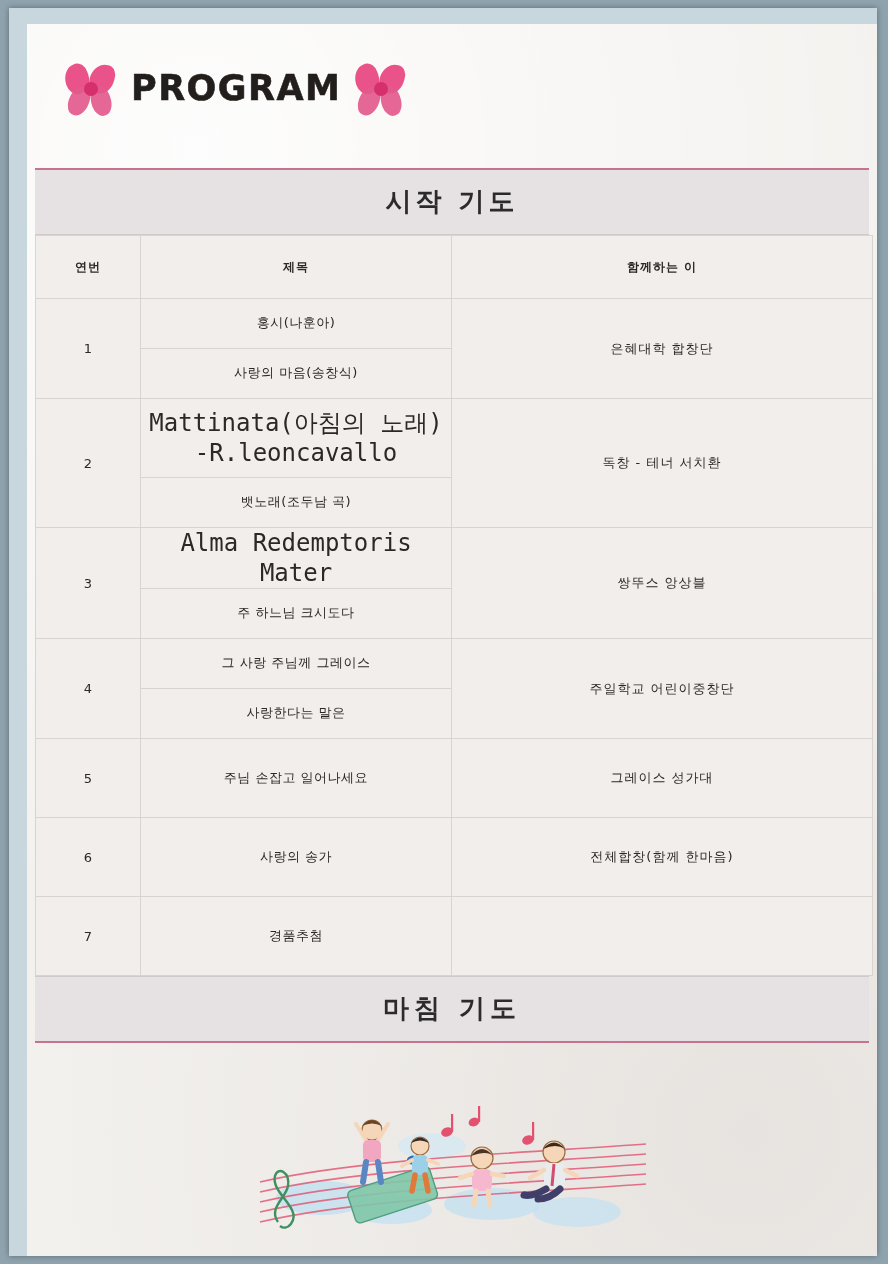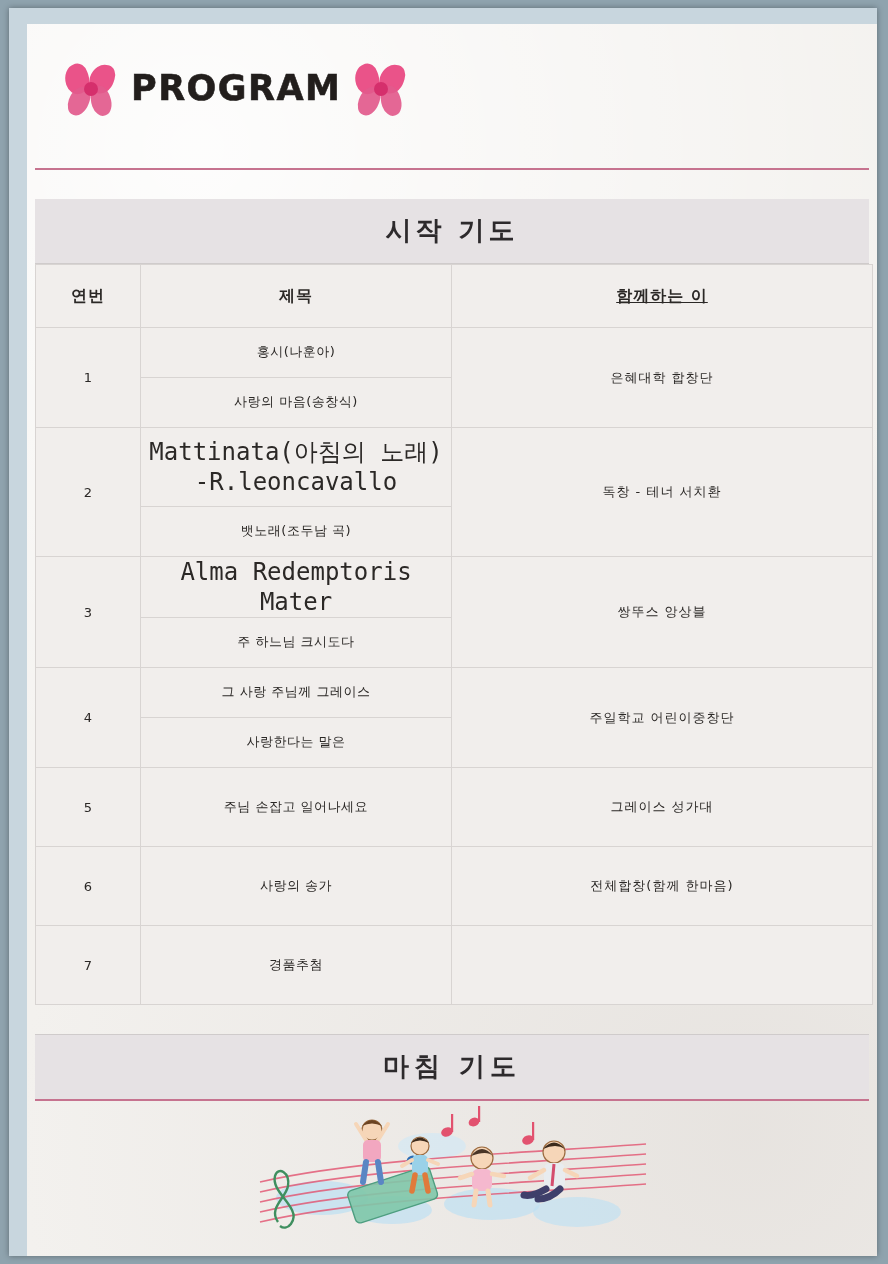--- a/index.html
+++ b/index.html
@@ -104,21 +104,20 @@
   }
   .section-band {
     background: #e6e2e4;
     text-align: center;
     font-size: 26px;
     letter-spacing: 4px;
     color: #2d2a2c;
     padding: 14px 0 15px 0;
     font-weight: 600;
     border-bottom: 1px solid #cfcbcb;
-    margin-top: 29px;
   }
   .section-band.end {
     border-bottom: none;
     border-top: 1px solid #cfcbcb;
     letter-spacing: 5px;
   }
 
   table.program {
     width: 834px;
     border-collapse: collapse;
@@ -129,24 +128,24 @@
     border: 1px solid #d8d4d2;
     color: #2b2826;
     font-size: 13px;
     font-weight: 500;
     text-align: center;
     vertical-align: middle;
     padding: 0;
   }
   th.col-no { width: 104px; }
   th.col-title { width: 310px; }
-  th.col-with { width: 420px; text-decoration: underline; }
+  th.col-with { width: 420px; }
   table.program thead th {
     height: 62px;
-    font-size: 16px;
+    font-size: 12px;
     font-weight: 600;
     letter-spacing: 1px;
     background: #f1eeec;
   }
   td.no {
     font-size: 20px;
     letter-spacing: 0;
   }
   td.title {
     height: 49px;

